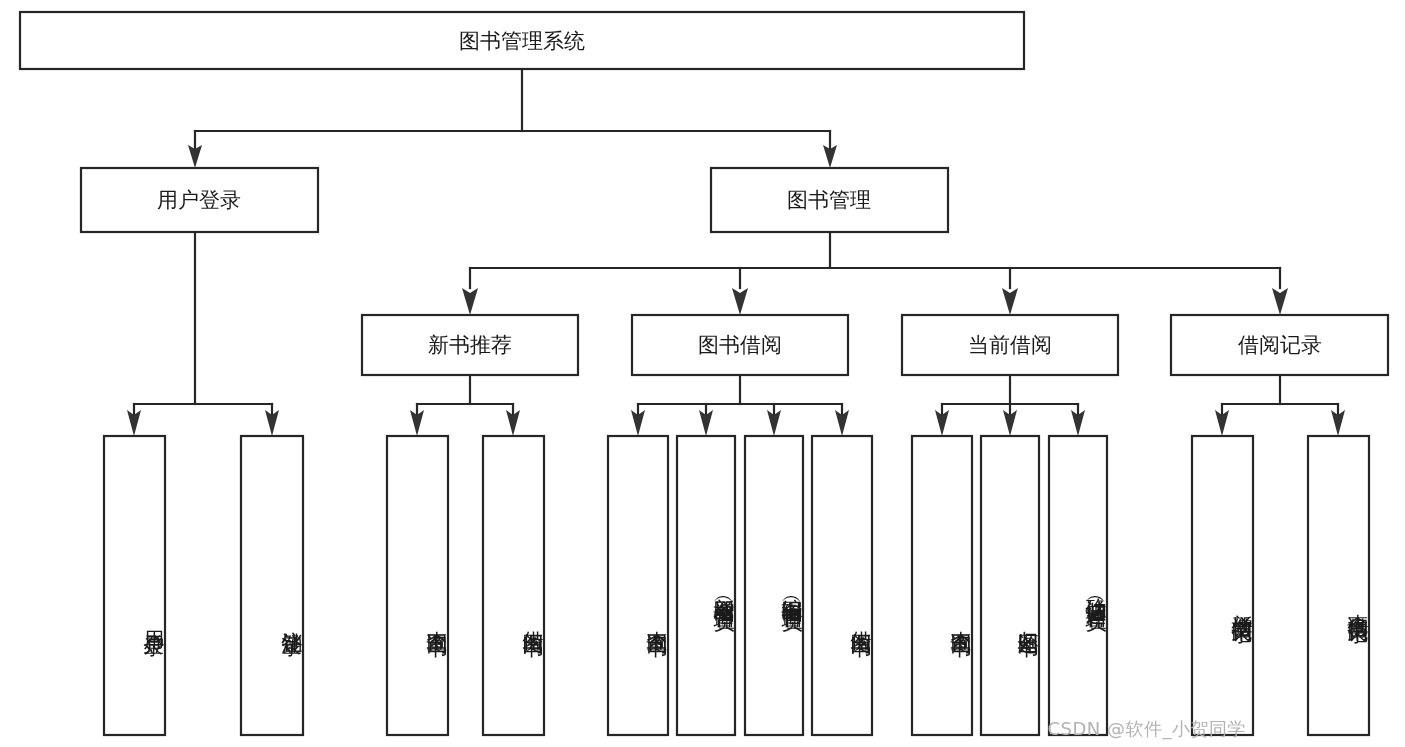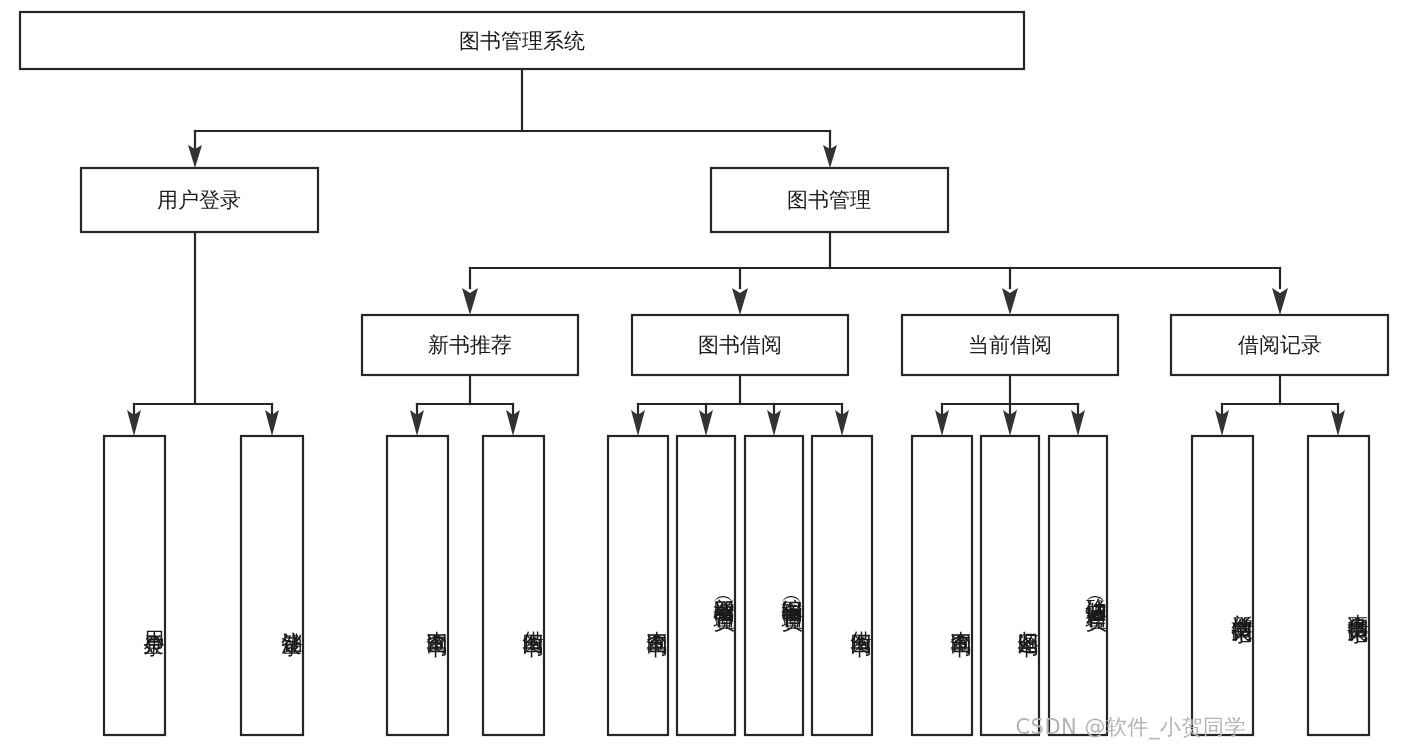--- a/index.html
+++ b/index.html
@@ -64,21 +64,21 @@
     display: flex;
     align-items: flex-start;
     justify-content: center;
     pointer-events: none;
   }
   .watermark {
     position: absolute;
     right: 8px;
     bottom: 6px;
     font-family: "DejaVu Sans", "Liberation Sans", sans-serif;
-    font-size: 21px;
+    font-size: 18px;
     color: #b3b3b3;
     white-space: nowrap;
     letter-spacing: 0.5px;
   }
 </style>
 </head>
 <body>
 
 <div id="diagram-root">
 

